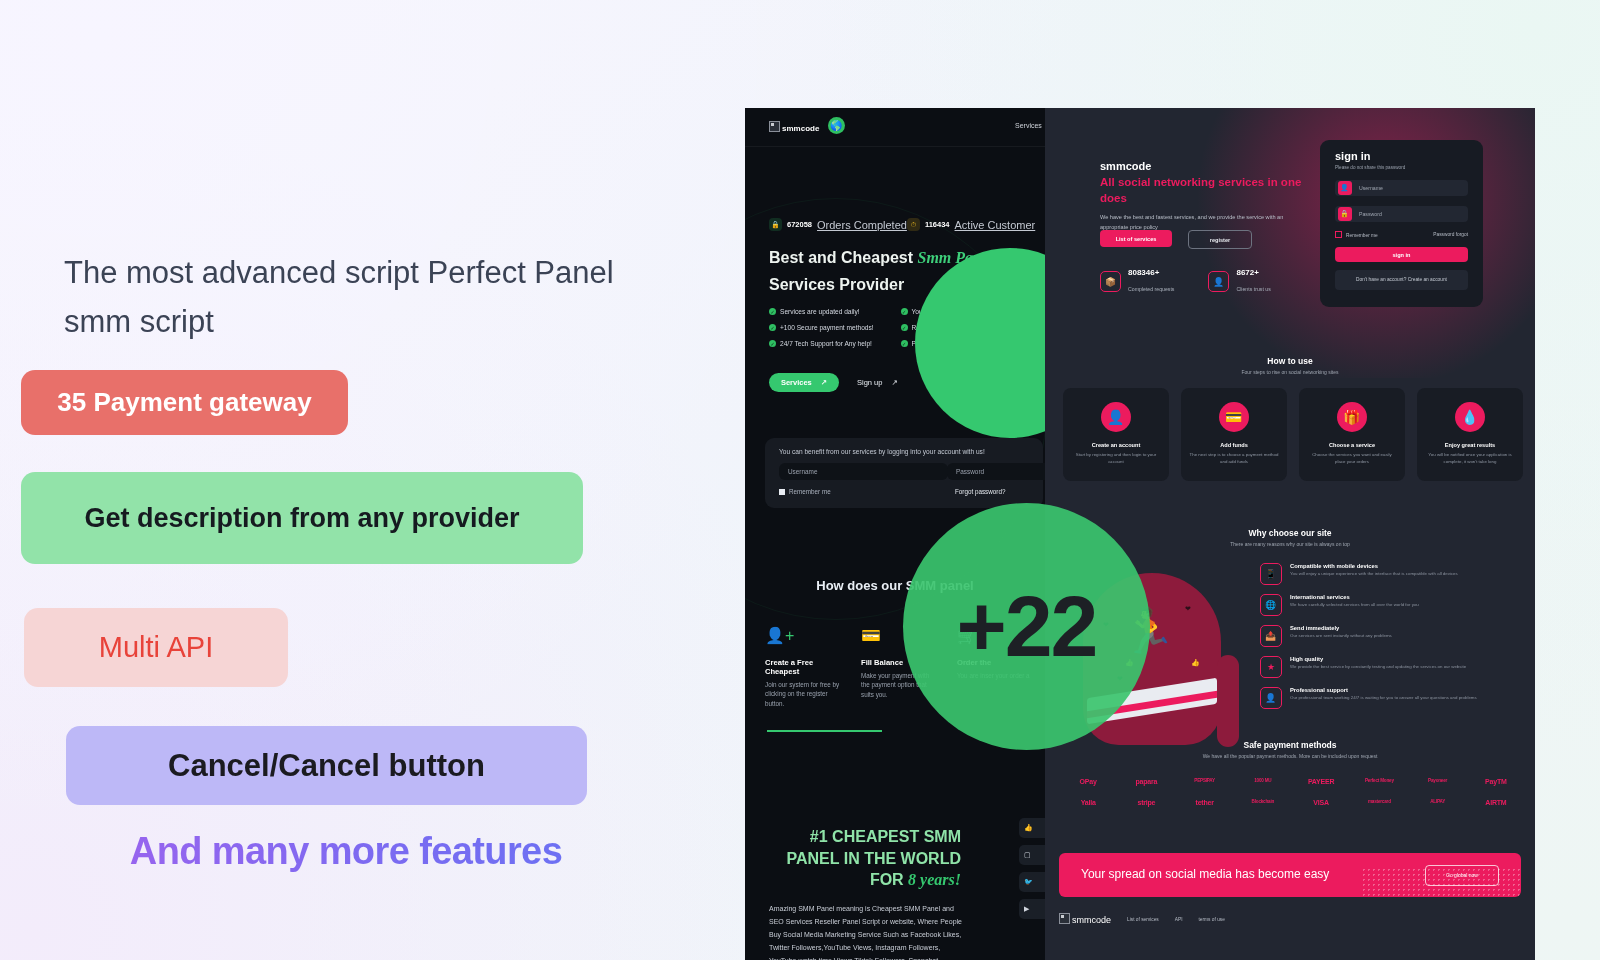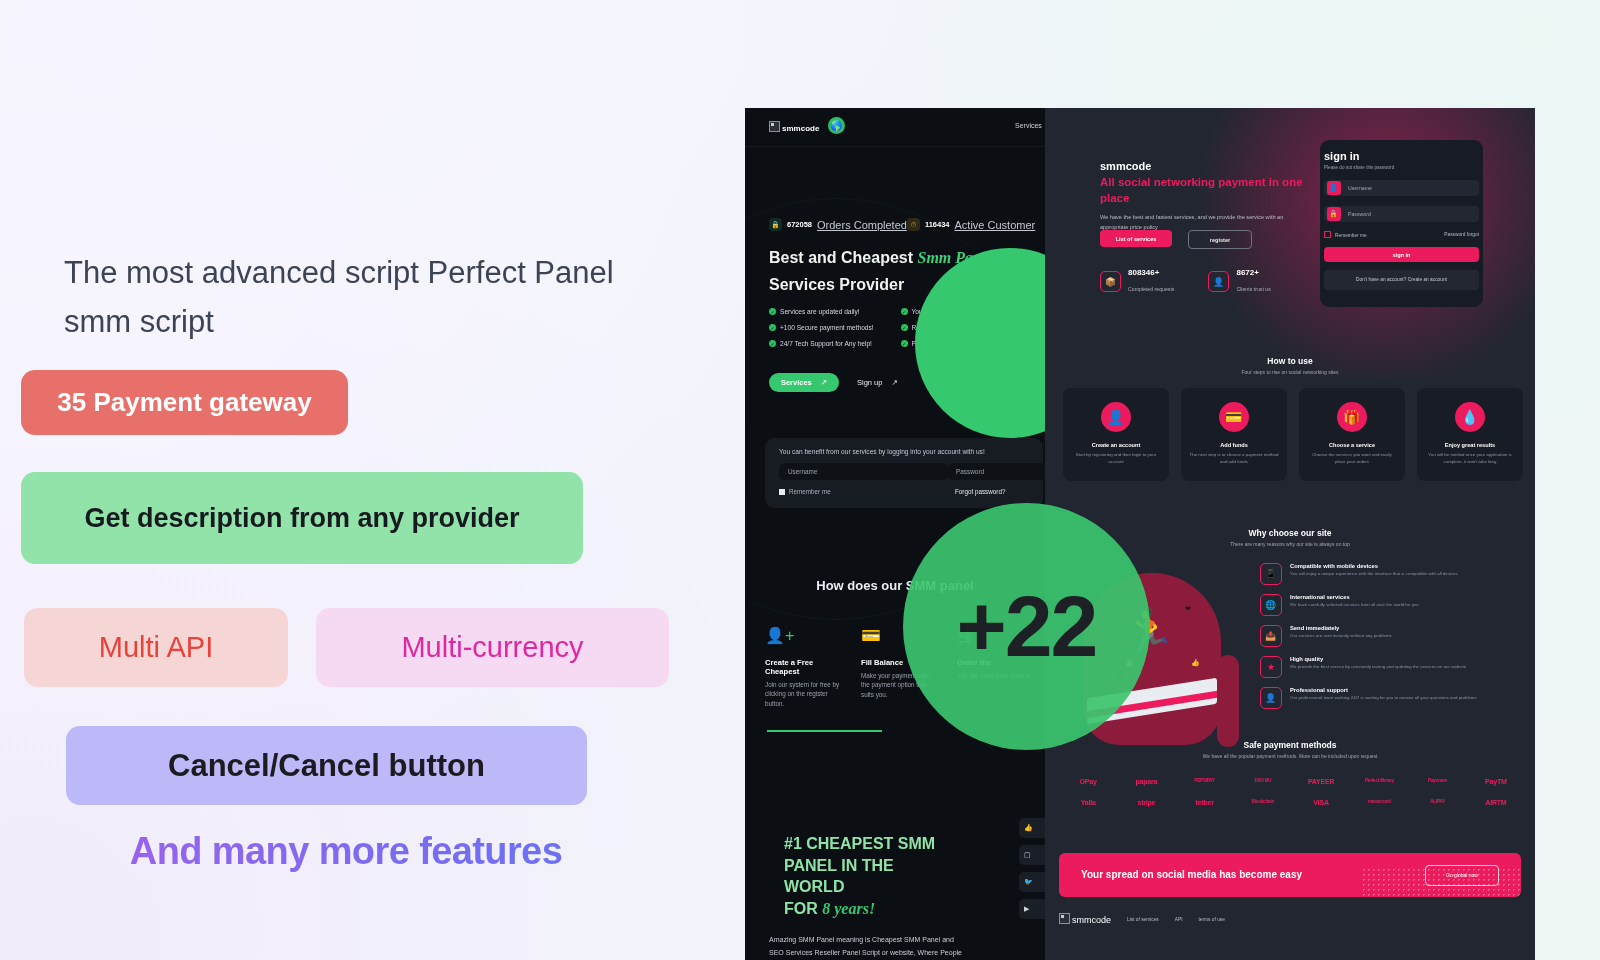--- a/index.html
+++ b/index.html
@@ -128,21 +128,21 @@
   .howtitle{position:absolute;left:0;top:470px;width:300px;text-align:center;
             font-size:13px;font-weight:700;color:#e9eef4;}
   .steps{position:absolute;left:20px;top:520px;width:270px;display:flex;gap:18px;}
   .step{width:78px;}
   .step .si{font-size:16px;color:#35c86f;line-height:1;}
   .step h5{margin:14px 0 4px;font-size:7.6px;color:#fff;font-weight:700;}
   .step p{margin:0;font-size:6.3px;color:#99a1ad;line-height:1.5;}
   .greenbar{position:absolute;left:22px;top:622px;width:115px;height:2px;background:#35c86f;}
 
   .cheap{position:absolute;left:24px;top:710px;width:200px;}
-  .cheap h2{margin:15px;font-size:16px;line-height:1.35;font-weight:700;color:#fff;}
+  .cheap h2{margin:8px;font-size:16px;line-height:1.35;font-weight:700;color:#fff;text-align:right;}
   .cheap h2 .g{color:#8fe3a8;}
   .cheap h2 .scr{color:#35c86f;font-style:italic;font-family:"Liberation Serif",serif;}
   .cheap p{margin:12px 0 0;font-size:7px;line-height:1.85;color:#c9ced7;}
   .socials{position:absolute;right:-8px;top:710px;width:34px;display:flex;
            flex-direction:column;gap:7px;}
   .soc{width:34px;height:20px;border-radius:5px;background:#1a1f27;
        display:flex;align-items:center;justify-content:flex-start;padding-left:5px;
        font-size:7px;color:#cfd4dc;}
 
   
@@ -157,21 +157,21 @@
   .rb.fill{width:72px;background:#ec1b5e;color:#fff;}
   .rb.out{width:62px;border:1px solid #6d7380;color:#e6e9ee;}
   .r-stats{left:55px;top:160px;display:flex;gap:34px;}
   .rs{display:flex;align-items:center;gap:7px;}
   .rs .ic{width:19px;height:19px;border-radius:5px;border:1px solid #ec1b5e;
           display:flex;align-items:center;justify-content:center;font-size:9px;color:#ec1b5e;}
   .rs .n{font-size:8px;font-weight:700;color:#fff;}
   .rs .l{font-size:5.2px;color:#a9b0bb;}
 
   .signin{position:absolute;left:275px;top:32px;width:163px;height:167px;
-          border-radius:9px;background:#171b23;padding:10px 4px;box-sizing:border-box;}
+          border-radius:9px;background:#171b23;padding:10px 15px;box-sizing:border-box;}
   .signin h3{margin:0;font-size:11px;color:#fff;font-weight:700;}
   .signin .sub{font-size:4.6px;color:#9aa1ad;margin-top:3px;}
   .sin{margin-top:10px;height:16px;border-radius:4px;background:#222732;
        display:flex;align-items:center;gap:7px;padding-left:3px;}
   .sin .bx{width:14px;height:14px;border-radius:3px;background:#ec1b5e;color:#fff;
            font-size:7px;display:flex;align-items:center;justify-content:center;}
   .sin .ph{font-size:5.2px;color:#a0a7b2;}
   .srow{display:flex;justify-content:space-between;align-items:center;margin-top:9px;
         font-size:4.8px;color:#b7bdc7;}
   .srow .cb{width:5px;height:5px;border:1px solid #ec1b5e;display:inline-block;
@@ -212,21 +212,21 @@
   .wi p{margin:0;font-size:4.4px;color:#8b929e;line-height:1.55;}
 
   .pay-grid{position:absolute;left:14px;top:670px;width:466px;
             display:grid;grid-template-columns:repeat(8,1fr);row-gap:14px;}
   .pay{font-size:7px;color:#ec1b5e;font-weight:700;text-align:center;letter-spacing:-.2px;}
   .pay.sm{font-size:4.6px;font-weight:700;}
 
   .cta{position:absolute;left:14px;top:745px;width:462px;height:44px;border-radius:6px;
        background:#ec1b5e;display:flex;align-items:center;justify-content:space-between;
        padding:0 22px;box-sizing:border-box;overflow:hidden;}
-  .cta .tx{font-size:10px;font-weight:700;color:#fff;line-height:1.45;}
+  .cta .tx{font-size:12px;font-weight:400;color:#fff;line-height:1.45;}
   .cta .gb{width:72px;height:19px;border:1px solid rgba(255,255,255,.75);border-radius:4px;
            display:flex;align-items:center;justify-content:center;font-size:5px;color:#fff;}
   .cta .dots{position:absolute;right:0;bottom:0;width:160px;height:30px;
      background-image:radial-gradient(rgba(255,255,255,.3) 1px, transparent 1px);
      background-size:5px 5px;}
   .mfoot{position:absolute;left:14px;top:805px;display:flex;align-items:center;gap:16px;}
   .mfoot .lg{font-size:9px;color:#fff;font-weight:400;}
   .mfoot .ln{font-size:4.8px;color:#b7bdc7;}
 
   .badge{
@@ -246,23 +246,20 @@
 
   <div class="pill p1">
     <span>35 Payment gateway</span>
     </div>
   <div class="pill p3">
     <span>Get  description from any provider</span>
     </div>
   <div class="pill p4">
     <span>Multi API</span>
     </div>
-  <div class="pill p5">
-    <span>Multi-currency</span>
-    </div>
   <div class="pill p6">
     <span>Cancel/Cancel button</span>
     </div>
 
   <div class="promo-foot">And many more features</div>
 </section>
 
 <section class="mock">
 
   <div class="mock-left">
@@ -375,21 +372,21 @@
       <div class="soc">▢</div>
       <div class="soc">🐦</div>
       <div class="soc">▶</div>
     </div>
   </div>
 
   <div class="mock-right">
 
     <div class="rk r-brand">
       <div class="nm">smmcode</div>
-      <div class="hl">All social networking payment in one place</div>
+      <div class="hl">All social networking services in one does</div>
       <div class="ds">We have the best and fastest services, and we provide the service with an appropriate price policy</div>
     </div>
 
     <div class="rk r-btns">
       <div class="rb fill">List of services</div>
       <div class="rb out">register</div>
     </div>
 
     <div class="rk r-stats">
       <div class="rs">

